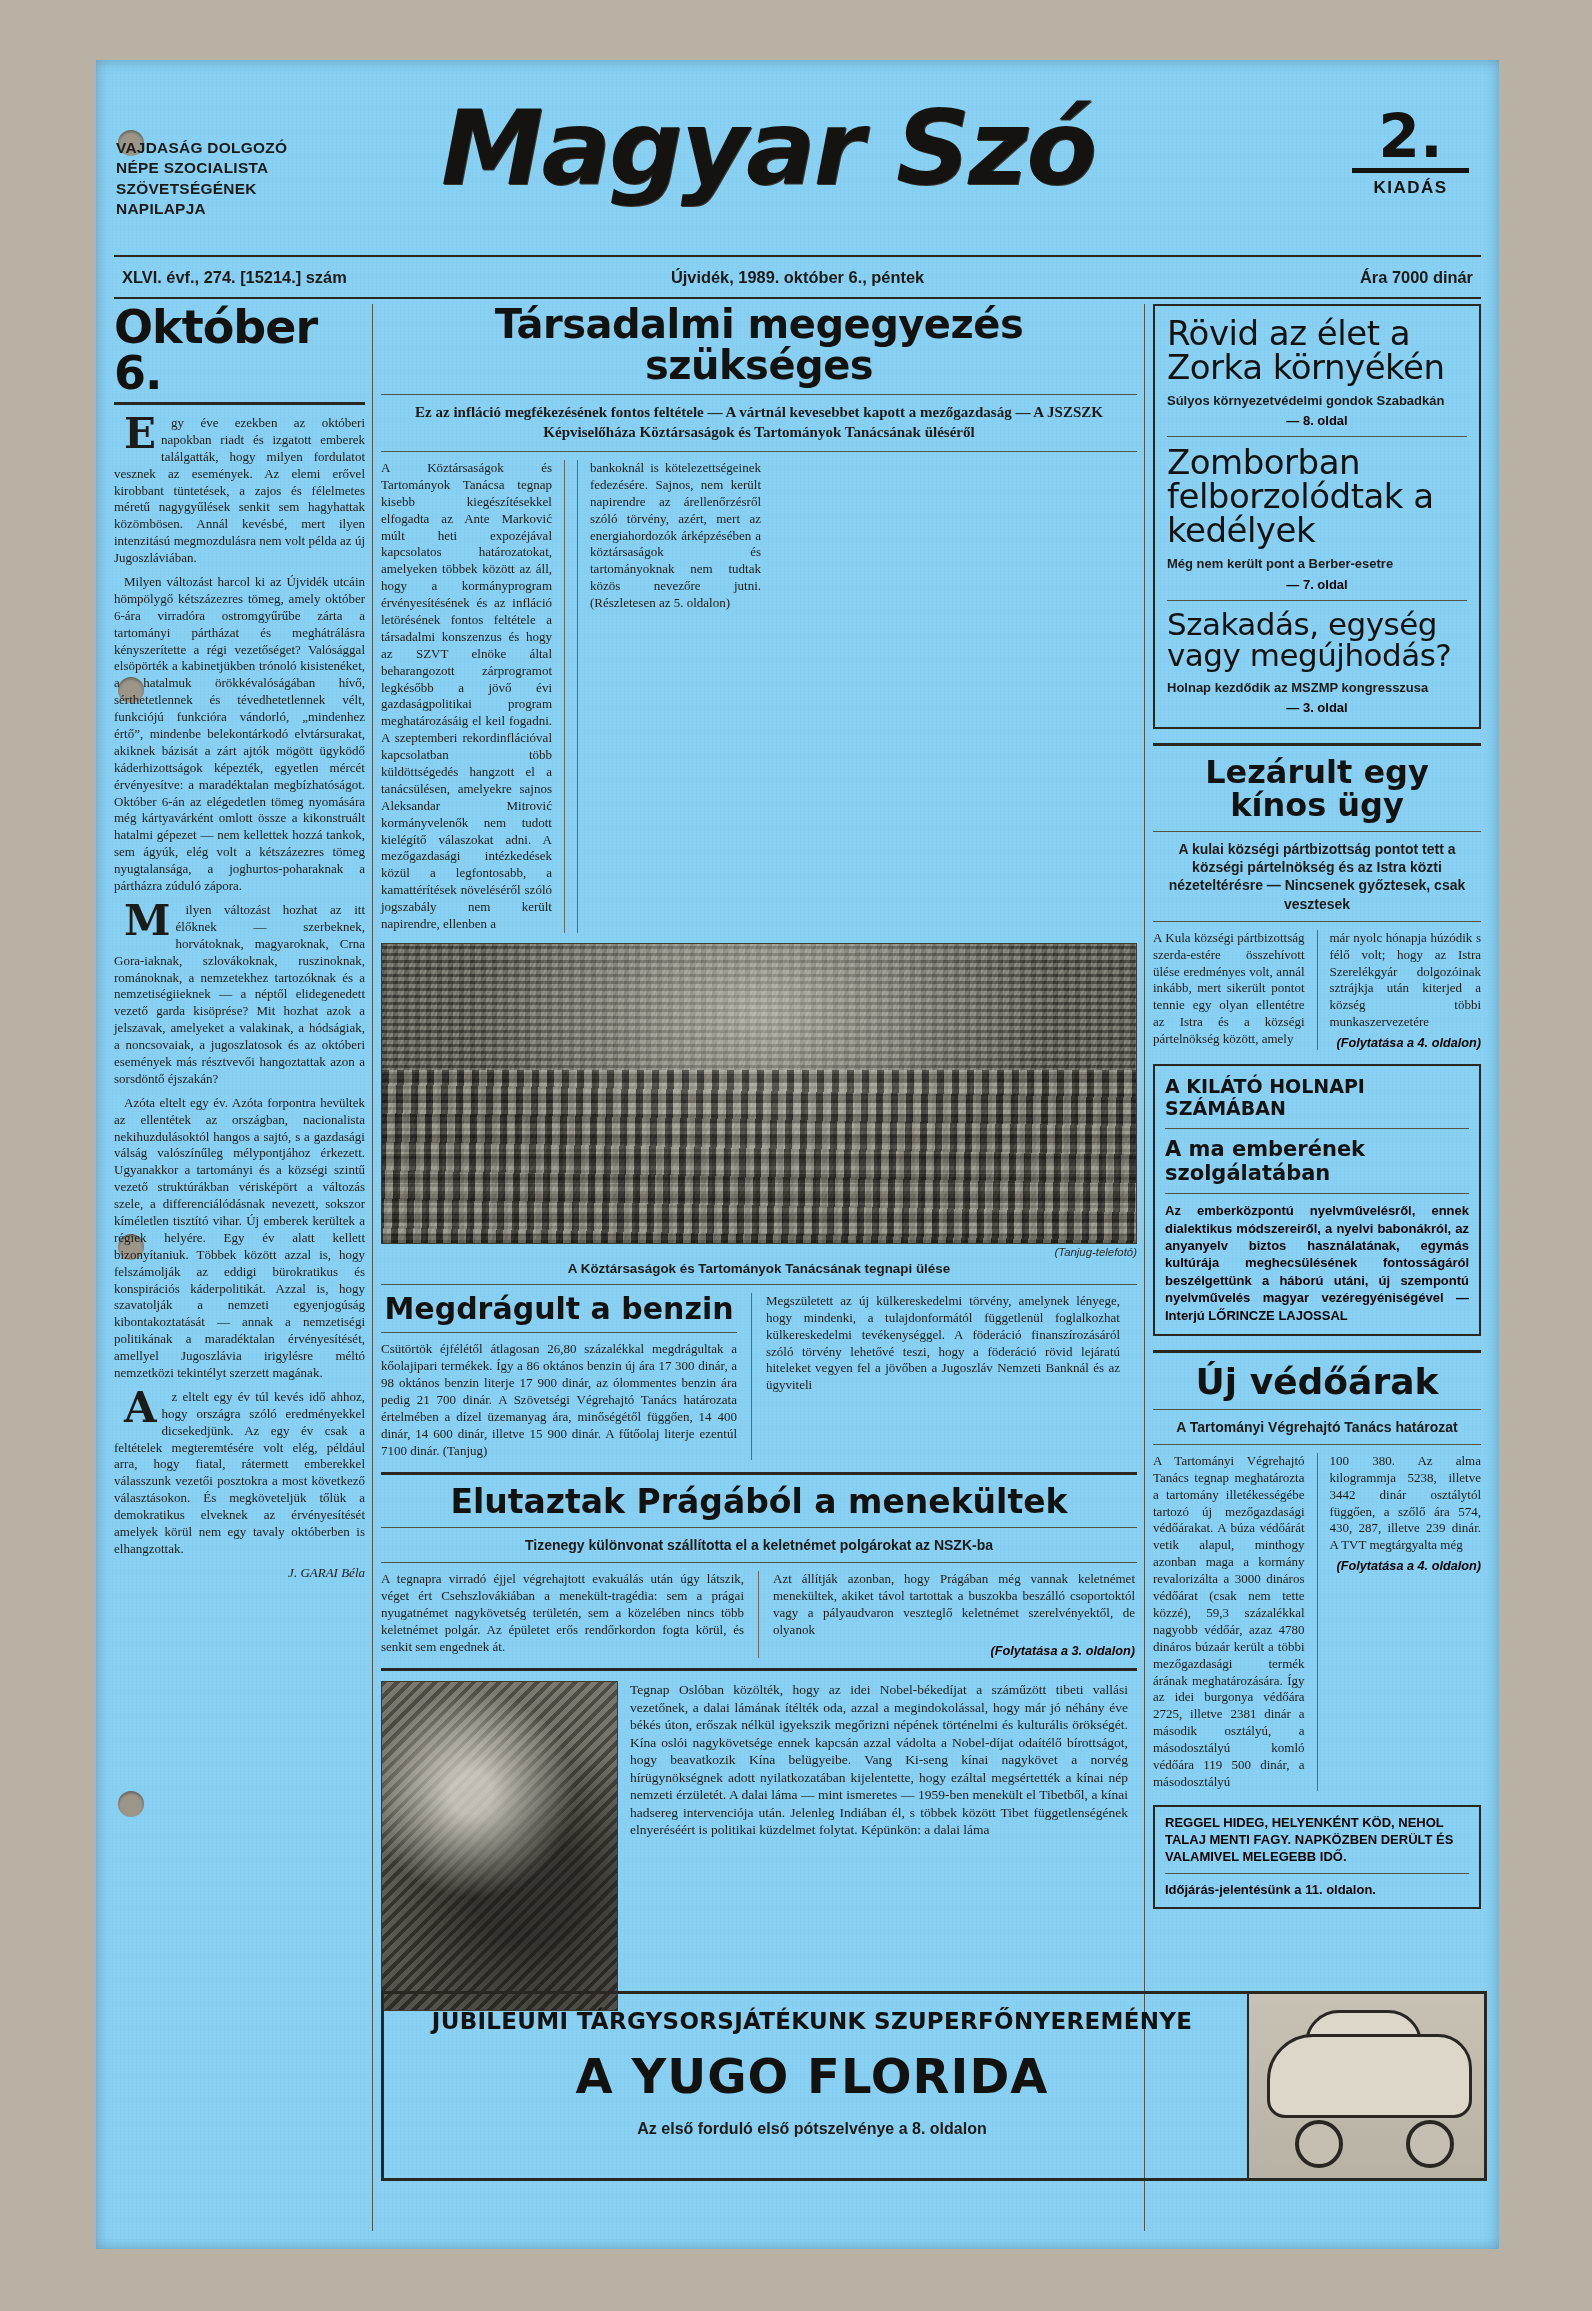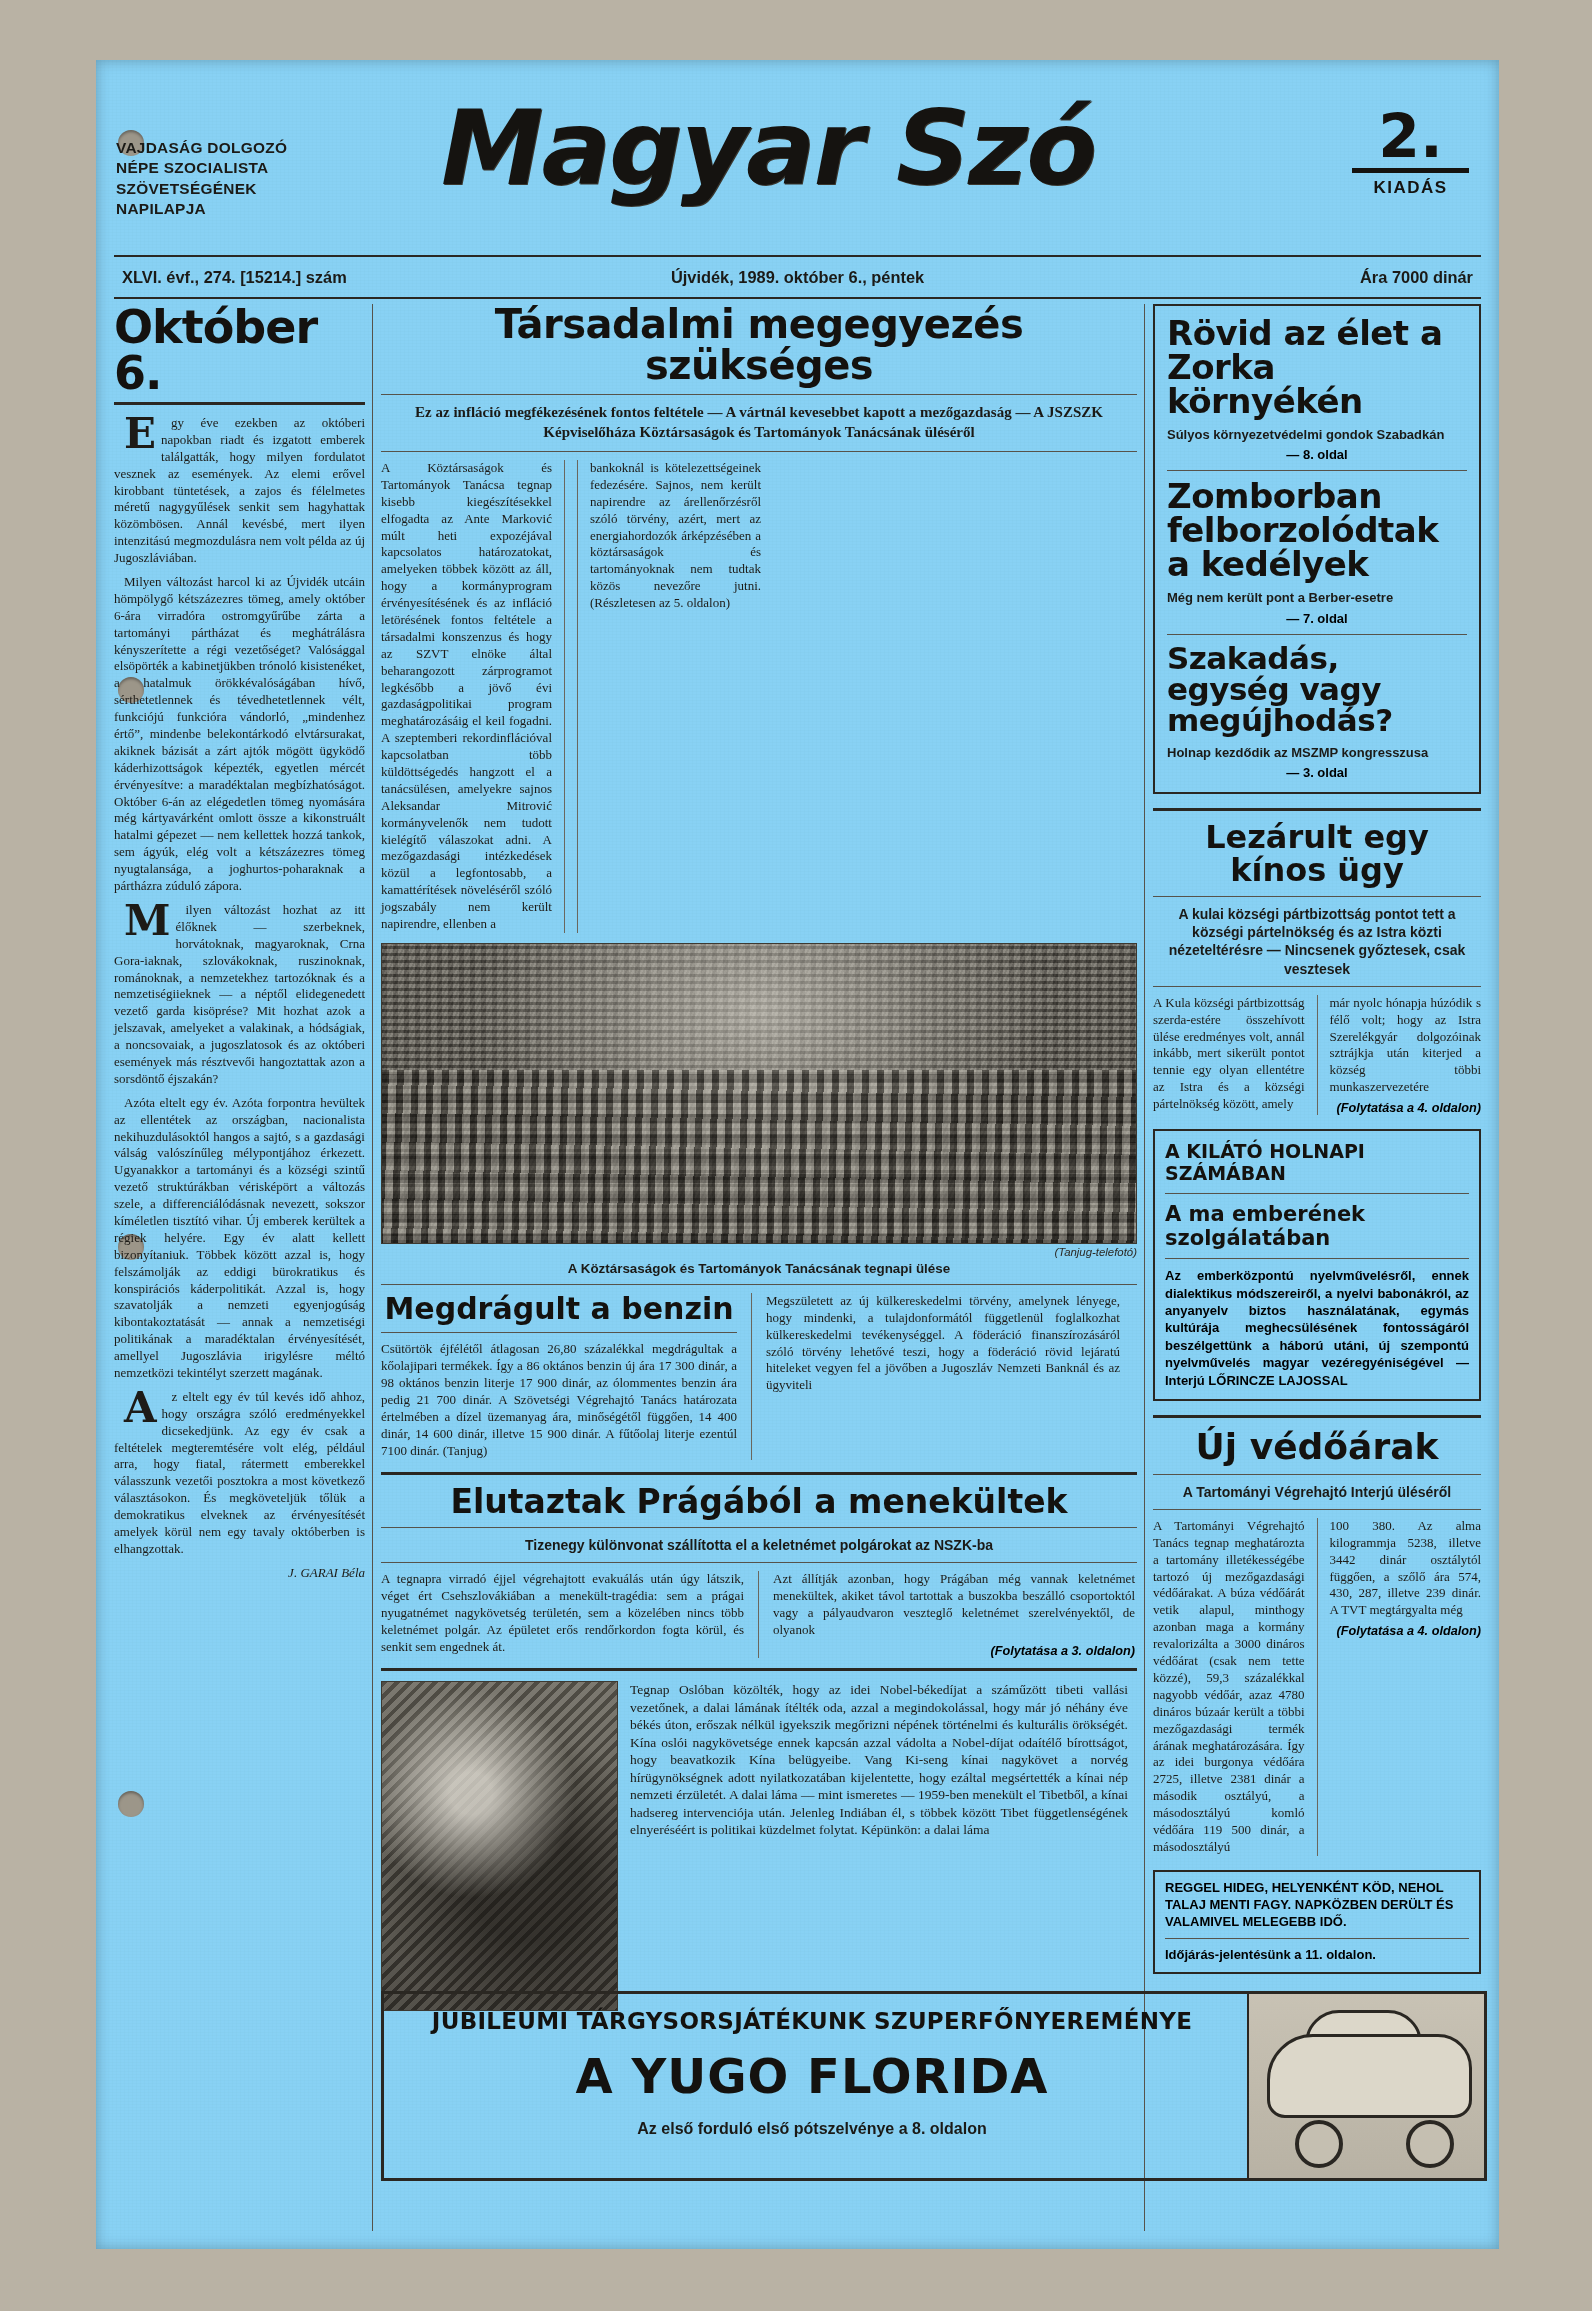--- a/index.html
+++ b/index.html
@@ -125,21 +125,21 @@
   .sub-sec{
     font-family:"Liberation Sans",sans-serif;font-weight:700;font-size:14px;
     text-align:center;line-height:1.3;margin:7px 6px 0;color:#1b1a16;
   }
   .cont{font-family:"Liberation Sans",sans-serif;font-weight:700;font-size:12.7px;
     font-style:italic;text-align:right;margin-top:5px;}
 
   
   .boxed{border:2px solid #2a2721;padding:10px 12px 12px;}
   .rt-head{
-    font-family:"DejaVu Sans",sans-serif;font-weight:700;font-size:34px;
+    font-family:"DejaVu Sans",sans-serif;font-weight:400;font-size:34px;
     line-height:1.0;color:#14120e;letter-spacing:-0.5px;
   }
   .rt-head.sm{font-size:31px;}
   .rt-note{
     font-family:"Liberation Sans",sans-serif;font-weight:700;font-size:13px;
     line-height:1.33;margin-top:8px;color:#1b1a16;
   }
   .rt-page{font-family:"Liberation Sans",sans-serif;font-weight:700;font-size:13px;
     text-align:center;margin-top:4px;}
 
@@ -346,21 +346,21 @@
         <div class="hr-light"></div>
         <div class="kilato kilato2">A ma emberének szolgálatában</div>
         <div class="hr-light"></div>
         <div class="kilato-txt">Az emberközpontú nyelvművelésről, ennek dialektikus módszereiről, a nyelvi babonákról, az anyanyelv biztos használatának, egymás kultúrája meghecsülésének fontosságáról beszélgettünk a háború utáni, új szempontú nyelvművelés magyar vezéregyéniségével — Interjú LŐRINCZE LAJOSSAL</div>
       </div>
 
       <div style="margin-top:14px">
         <div class="hr-heavy"></div>
         <div class="head-sec" style="font-size:36px">Új védőárak</div>
         <div class="hr-light"></div>
-        <div class="sub-sec">A Tartományi Végrehajtó Interjú üléséről</div>
+        <div class="sub-sec">A Tartományi Végrehajtó Tanács határozat</div>
         <div class="hr-light"></div>
         <div style="display:flex;gap:12px">
           <div class="txt" style="width:157px">A Tartományi Végrehajtó Tanács tegnap meghatározta a tartomány illetékességébe tartozó új mezőgazdasági védőárakat. A búza védőárát vetik alapul, minthogy azonban maga a kormány revalorizálta a 3000 dináros védőárat (csak nem tette közzé), 59,3 százalékkal nagyobb védőár, azaz 4780 dináros búzaár került a többi mezőgazdasági termék árának meghatározására. Így az idei burgonya védőára 2725, illetve 2381 dinár a második osztályú, a másodosztályú komló védőára 119 500 dinár, a másodosztályú</div>
           <div class="vline" style="position:relative;height:auto;width:1px;background:#6b675c"></div>
           <div style="width:157px">
             <div class="txt">100 380. Az alma kilogrammja 5238, illetve 3442 dinár osztálytól függően, a szőlő ára 574, 430, 287, illetve 239 dinár. A TVT megtárgyalta még</div>
             <div class="cont">(Folytatása a 4. oldalon)</div>
           </div>
         </div>
       </div>

